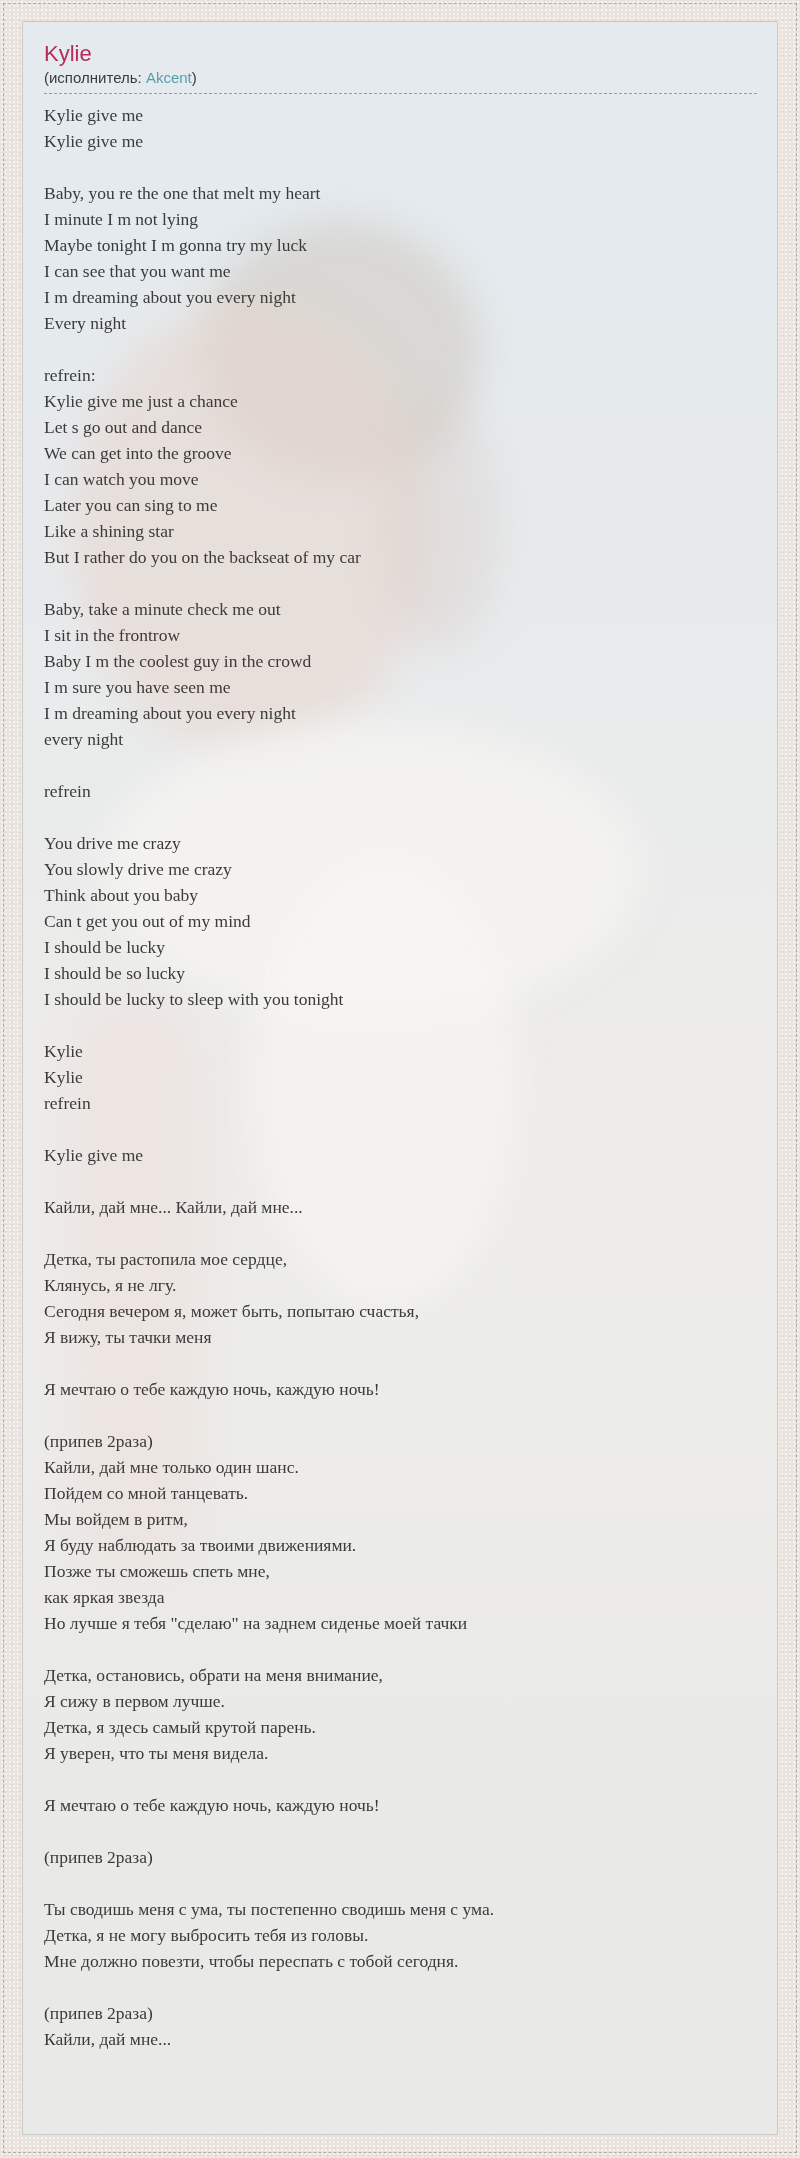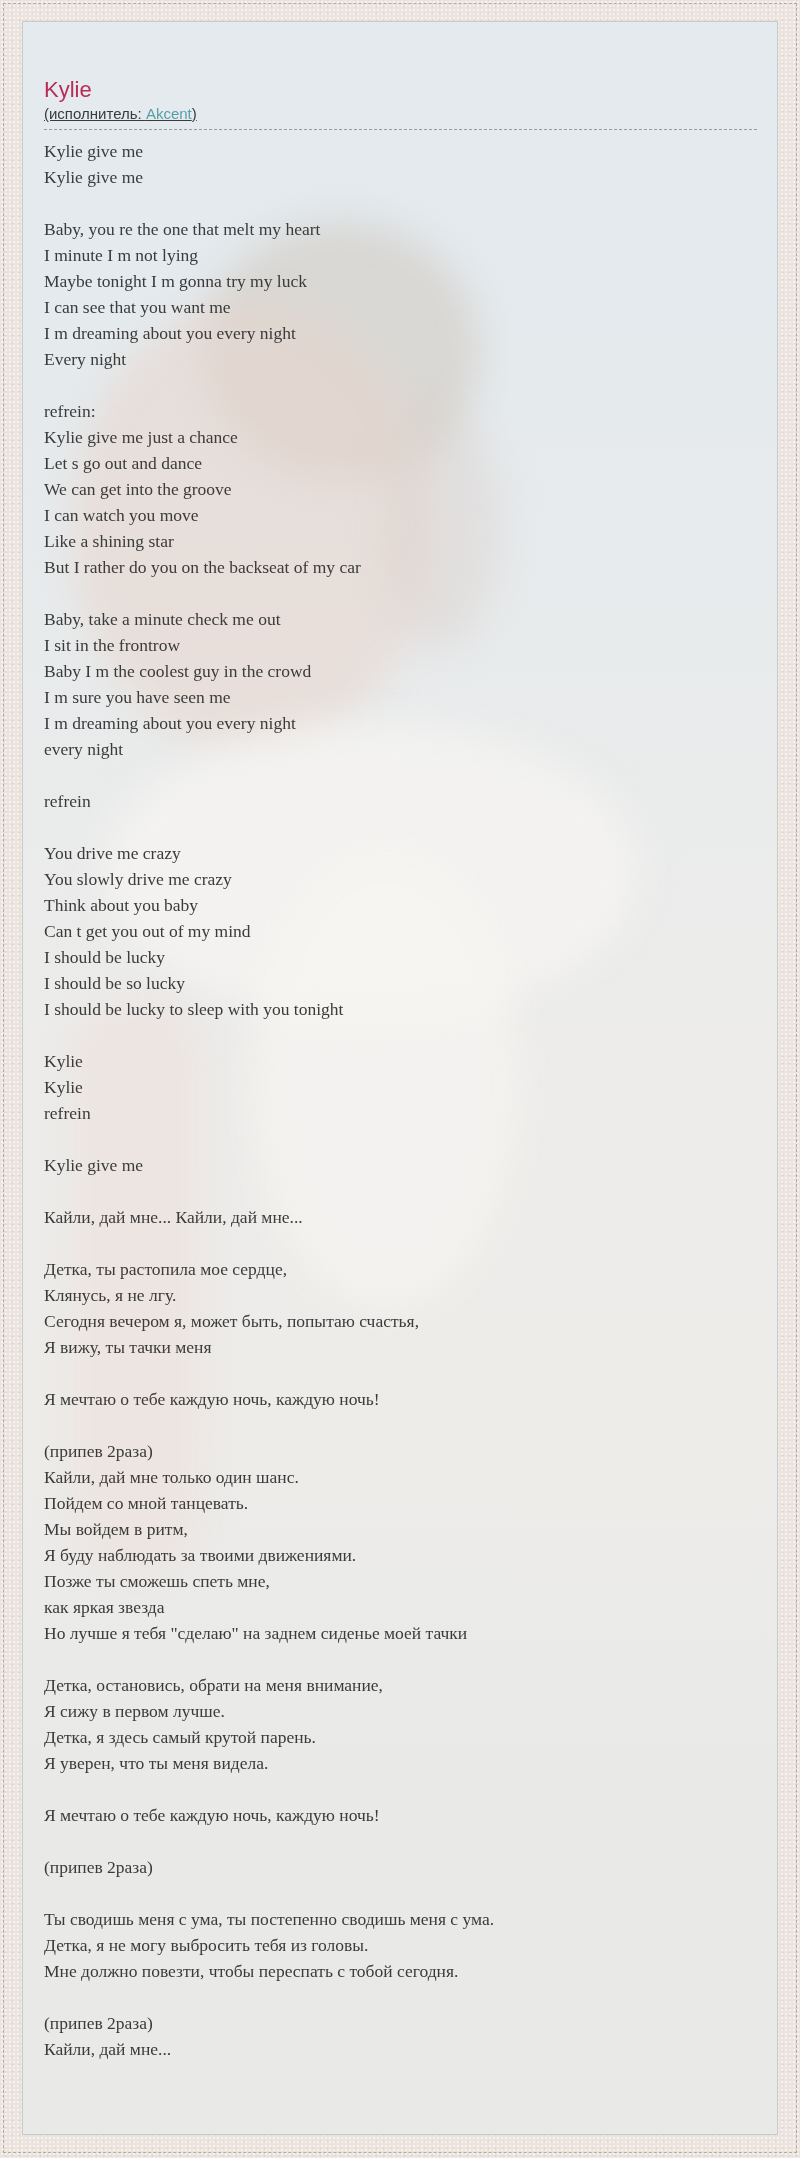--- a/index.html
+++ b/index.html
@@ -42,26 +42,26 @@
       #e9e9e8 100%);
   }
   .blob { position:absolute; border-radius:50%; filter:blur(18px); }
   .blob-hair   { left:178px; top:199px; width:280px; height:260px; background:rgba(205,197,188,0.50); }
   .blob-face   { left:48px;  top:279px; width:360px; height:450px; background:rgba(232,214,204,0.55); }
   .blob-shade  { left:358px; top:379px; width:120px; height:250px; background:rgba(214,204,197,0.35); }
   .blob-shldr  { left:78px;  top:699px; width:540px; height:300px; background:rgba(246,244,241,0.75); }
   .blob-shirt  { left:228px; top:829px; width:270px; height:460px; background:rgba(248,246,243,0.60); }
   .blob-arm    { left:48px;  top:979px; width:130px; height:570px; background:rgba(238,220,214,0.40); border-radius:60px; }
   
-  .content { position:relative; z-index:1; padding:19px 20px 0 21px;margin-top:36px; }
+  .content { position:relative; z-index:1; padding:19px 20px 0 21px; }
   .song-title {
     font-size:22px; line-height:26px; font-weight:normal;
     color:var(--title, #b72d55);
   }
-  .artist-line { margin-top:2px; font-size:15px; line-height:18px; color:var(--text, #3b3b3b);text-decoration:underline; }
+  .artist-line { margin-top:2px; font-size:15px; line-height:18px; color:var(--text, #3b3b3b); }
   .artist-link { color:var(--artist-link, #55a0a7); text-decoration:none; cursor:pointer; }
   .separator { margin-top:6px; height:1px; border-bottom:1px dashed var(--separator, #9b9b9b); }
   .lyrics { margin-top:8px; font-size:17.5px; line-height:26px; color:var(--text, #3b3b3b);font-family:Liberation Serif, serif; }
   .lyric-line { min-height:26px; white-space:pre; }
 </style>
 </head>
 <body style="--title: #b72d55; --artist-link: #55a0a7; --text: #3b3b3b; --content-bg: #e4eaee; --outer-bg: #ebe3dd; --card-border: #c7cacb; --separator: #9b9b9b;">
 
 <div class="page-dashed-border"></div>
 
@@ -95,20 +95,21 @@
         <div class="lyric-line">Maybe tonight I m gonna try my luck</div>
         <div class="lyric-line">I can see that you want me</div>
         <div class="lyric-line">I m dreaming about you every night</div>
         <div class="lyric-line">Every night</div>
         <div class="lyric-line">&nbsp;</div>
         <div class="lyric-line">refrein:</div>
         <div class="lyric-line">Kylie give me just a chance</div>
         <div class="lyric-line">Let s go out and dance</div>
         <div class="lyric-line">We can get into the groove</div>
         <div class="lyric-line">I can watch you move</div>
+        <div class="lyric-line">Later you can sing to me</div>
         <div class="lyric-line">Like a shining star</div>
         <div class="lyric-line">But I rather do you on the backseat of my car</div>
         <div class="lyric-line">&nbsp;</div>
         <div class="lyric-line">Baby, take a minute check me out</div>
         <div class="lyric-line">I sit in the frontrow</div>
         <div class="lyric-line">Baby I m the coolest guy in the crowd</div>
         <div class="lyric-line">I m sure you have seen me</div>
         <div class="lyric-line">I m dreaming about you every night</div>
         <div class="lyric-line">every night</div>
         <div class="lyric-line">&nbsp;</div>

